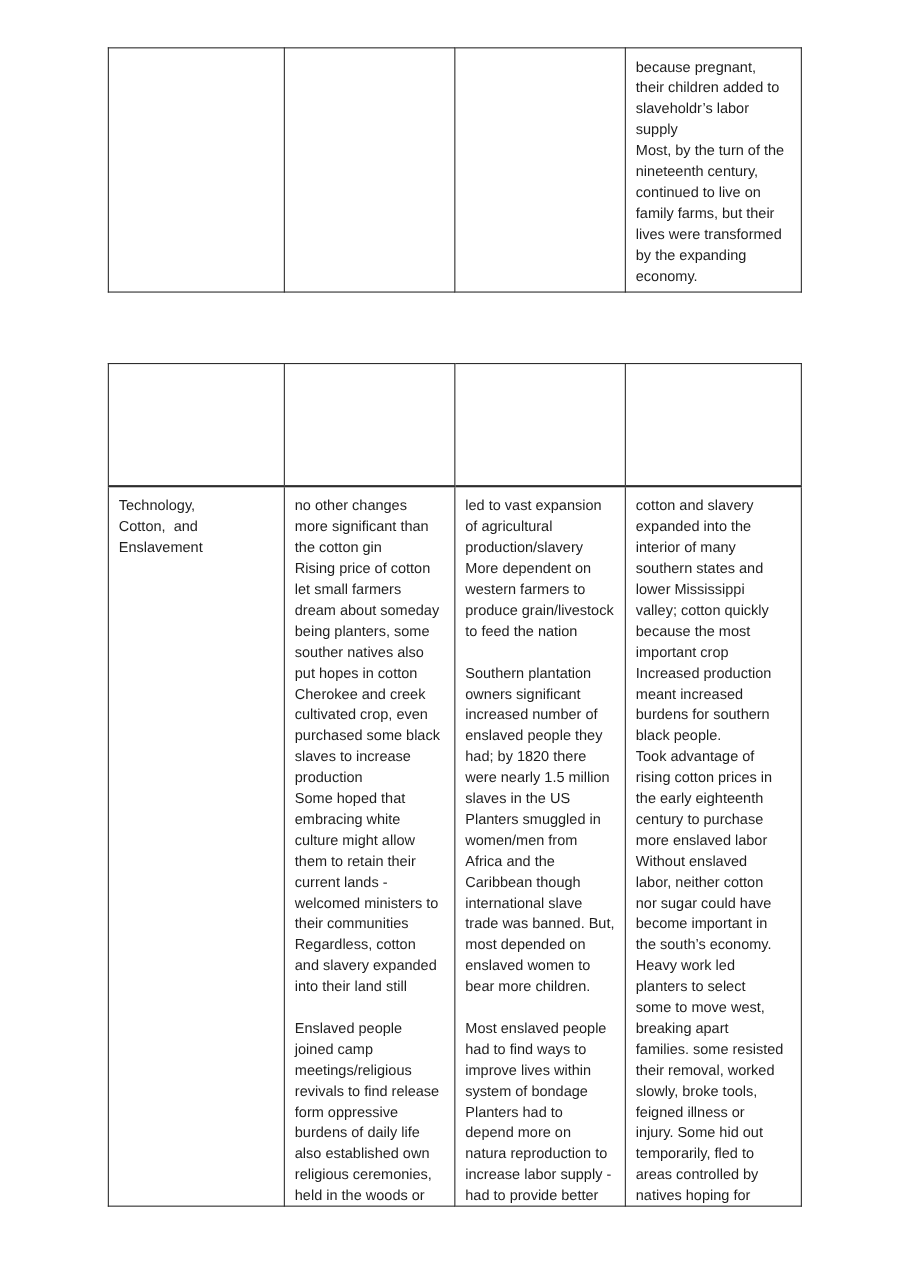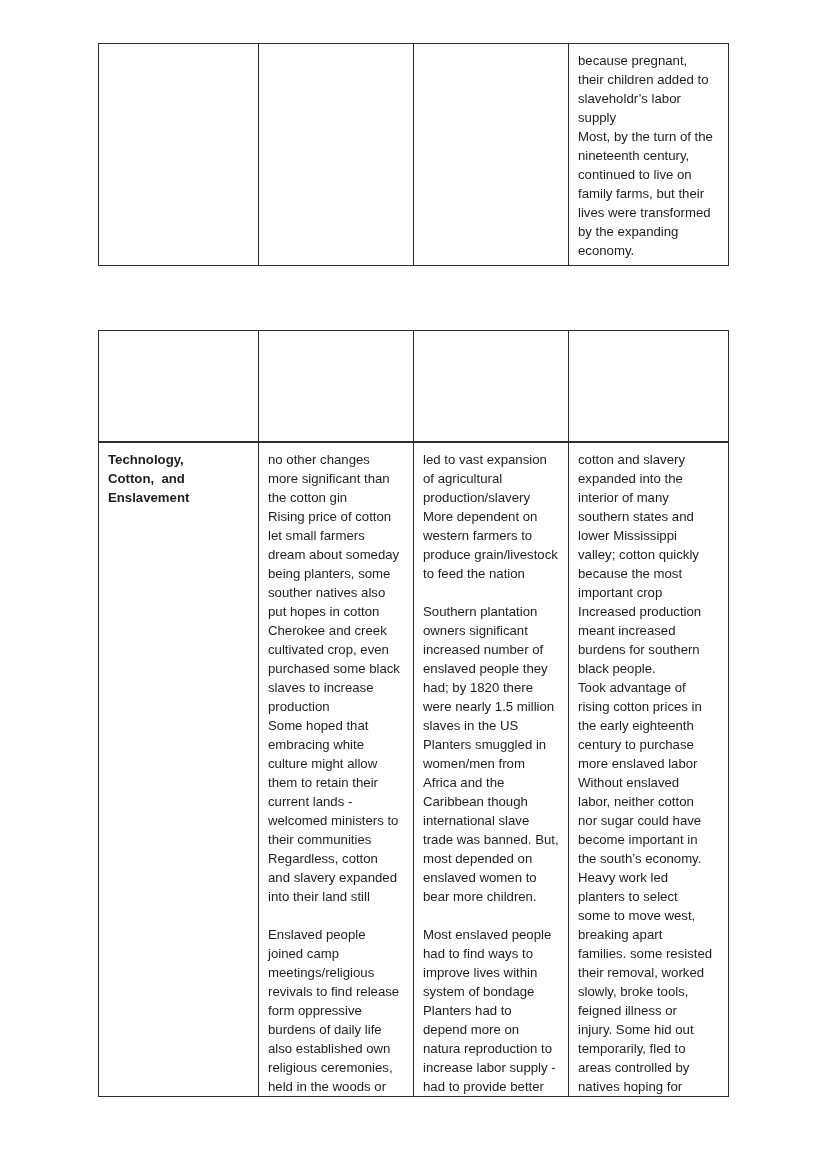--- a/index.html
+++ b/index.html
@@ -31,21 +31,21 @@
     padding: 7px 6px 0 9px;
     font-size: 13.2px;
     line-height: 19px;
     white-space: pre-wrap;
     overflow: hidden;
     word-wrap: break-word;
   }
   #table-top td { height: 222px; }
   #table-main tr.hdr td { height: 111px; border-bottom-width: 2.5px; }
   #table-main tr.body td { height: 651px; }
-  td.bold { font-weight: bold; }
+  td.bold { font-weight: normal; }
 </style>
 </head>
 <body>
 
 <div class="page">
 
   <table class="notes" id="table-top">
     <colgroup>
         <col class="c1">
         <col class="c2">

